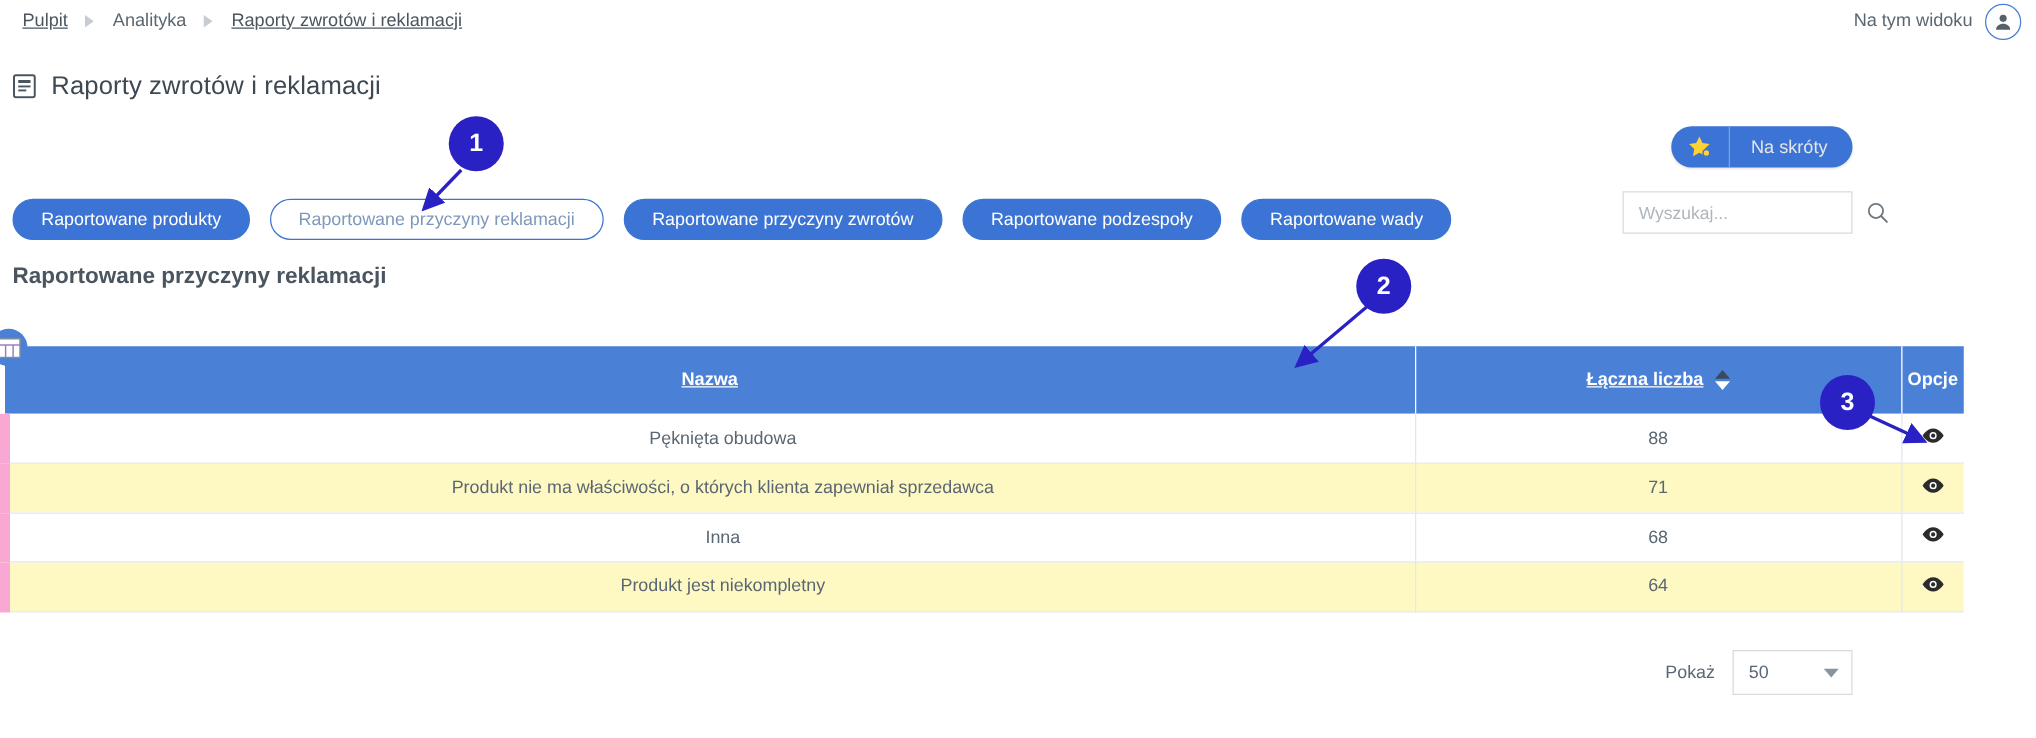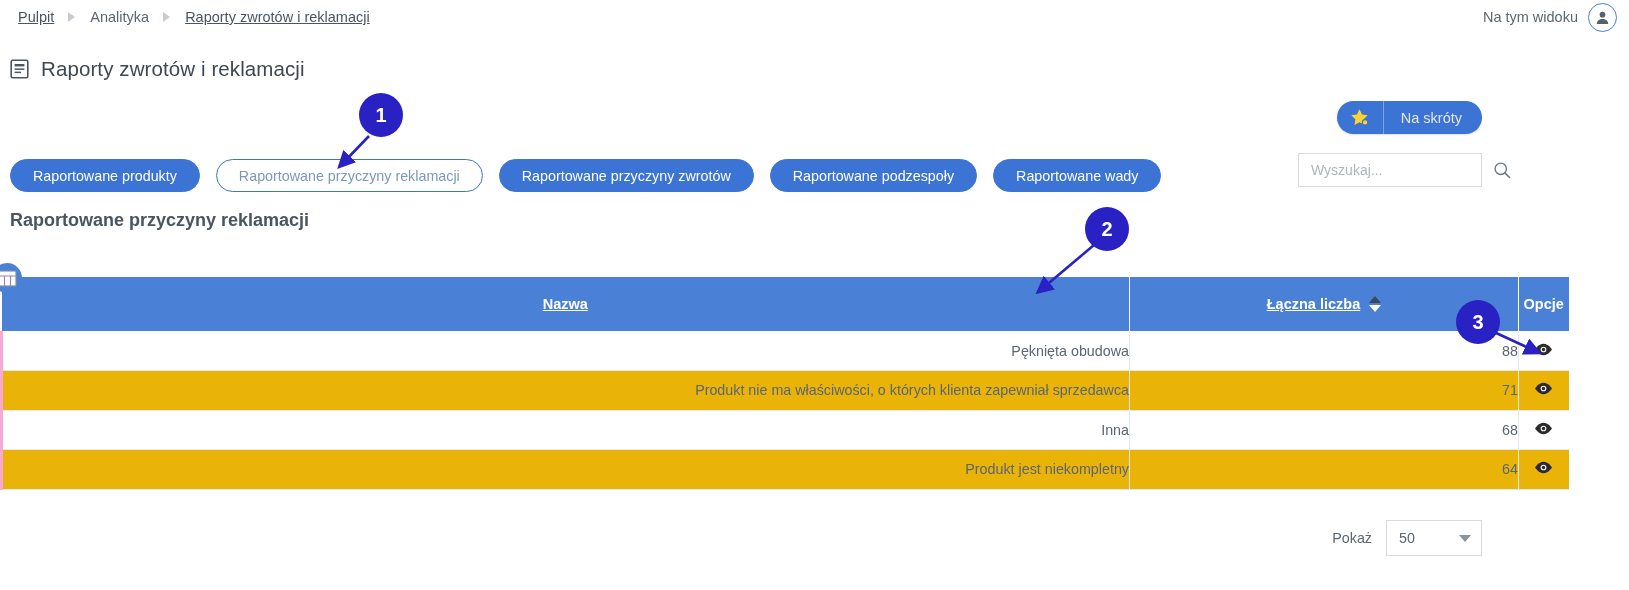--- a/index.html
+++ b/index.html
@@ -137,26 +137,26 @@
   .col-opt { width: 50px; }
 
   tbody td {
     height: 39.5px; font-size: 14.3px; color: #5a6672;
     border-bottom: 1px solid #e2e8ef;
     border-right: 1px solid #e2e8ef;
     vertical-align: middle;
   }
   tbody td:last-child { border-right: 0; }
   tbody tr { background: #ffffff; }
-  tbody tr.alt { background: #eab308; margin-top: 24px; }
+  tbody tr.alt { background: #fef9c3; margin-top: 24px; }
   td.c-name {
-    padding-left: 17px; text-align: right;
-    border-left: 3px solid #f9a8d4;
-  }
-  td.c-total { text-align: right; }
+    padding-left: 17px; text-align: center;
+    border-left: 8px solid #f9a8d4;
+  }
+  td.c-total { text-align: center; }
   td.c-opt { text-align: center; }
   .eye-btn { display: inline-flex; align-items: center; justify-content: center; cursor: pointer; }
 
   
   .pager {
     position: absolute; right: 12px; top: 520px;
     display: flex; align-items: center; gap: 14px;
   }
   .pager-label { font-size: 14.3px; color: #5a6672; }
   .pager-select {

